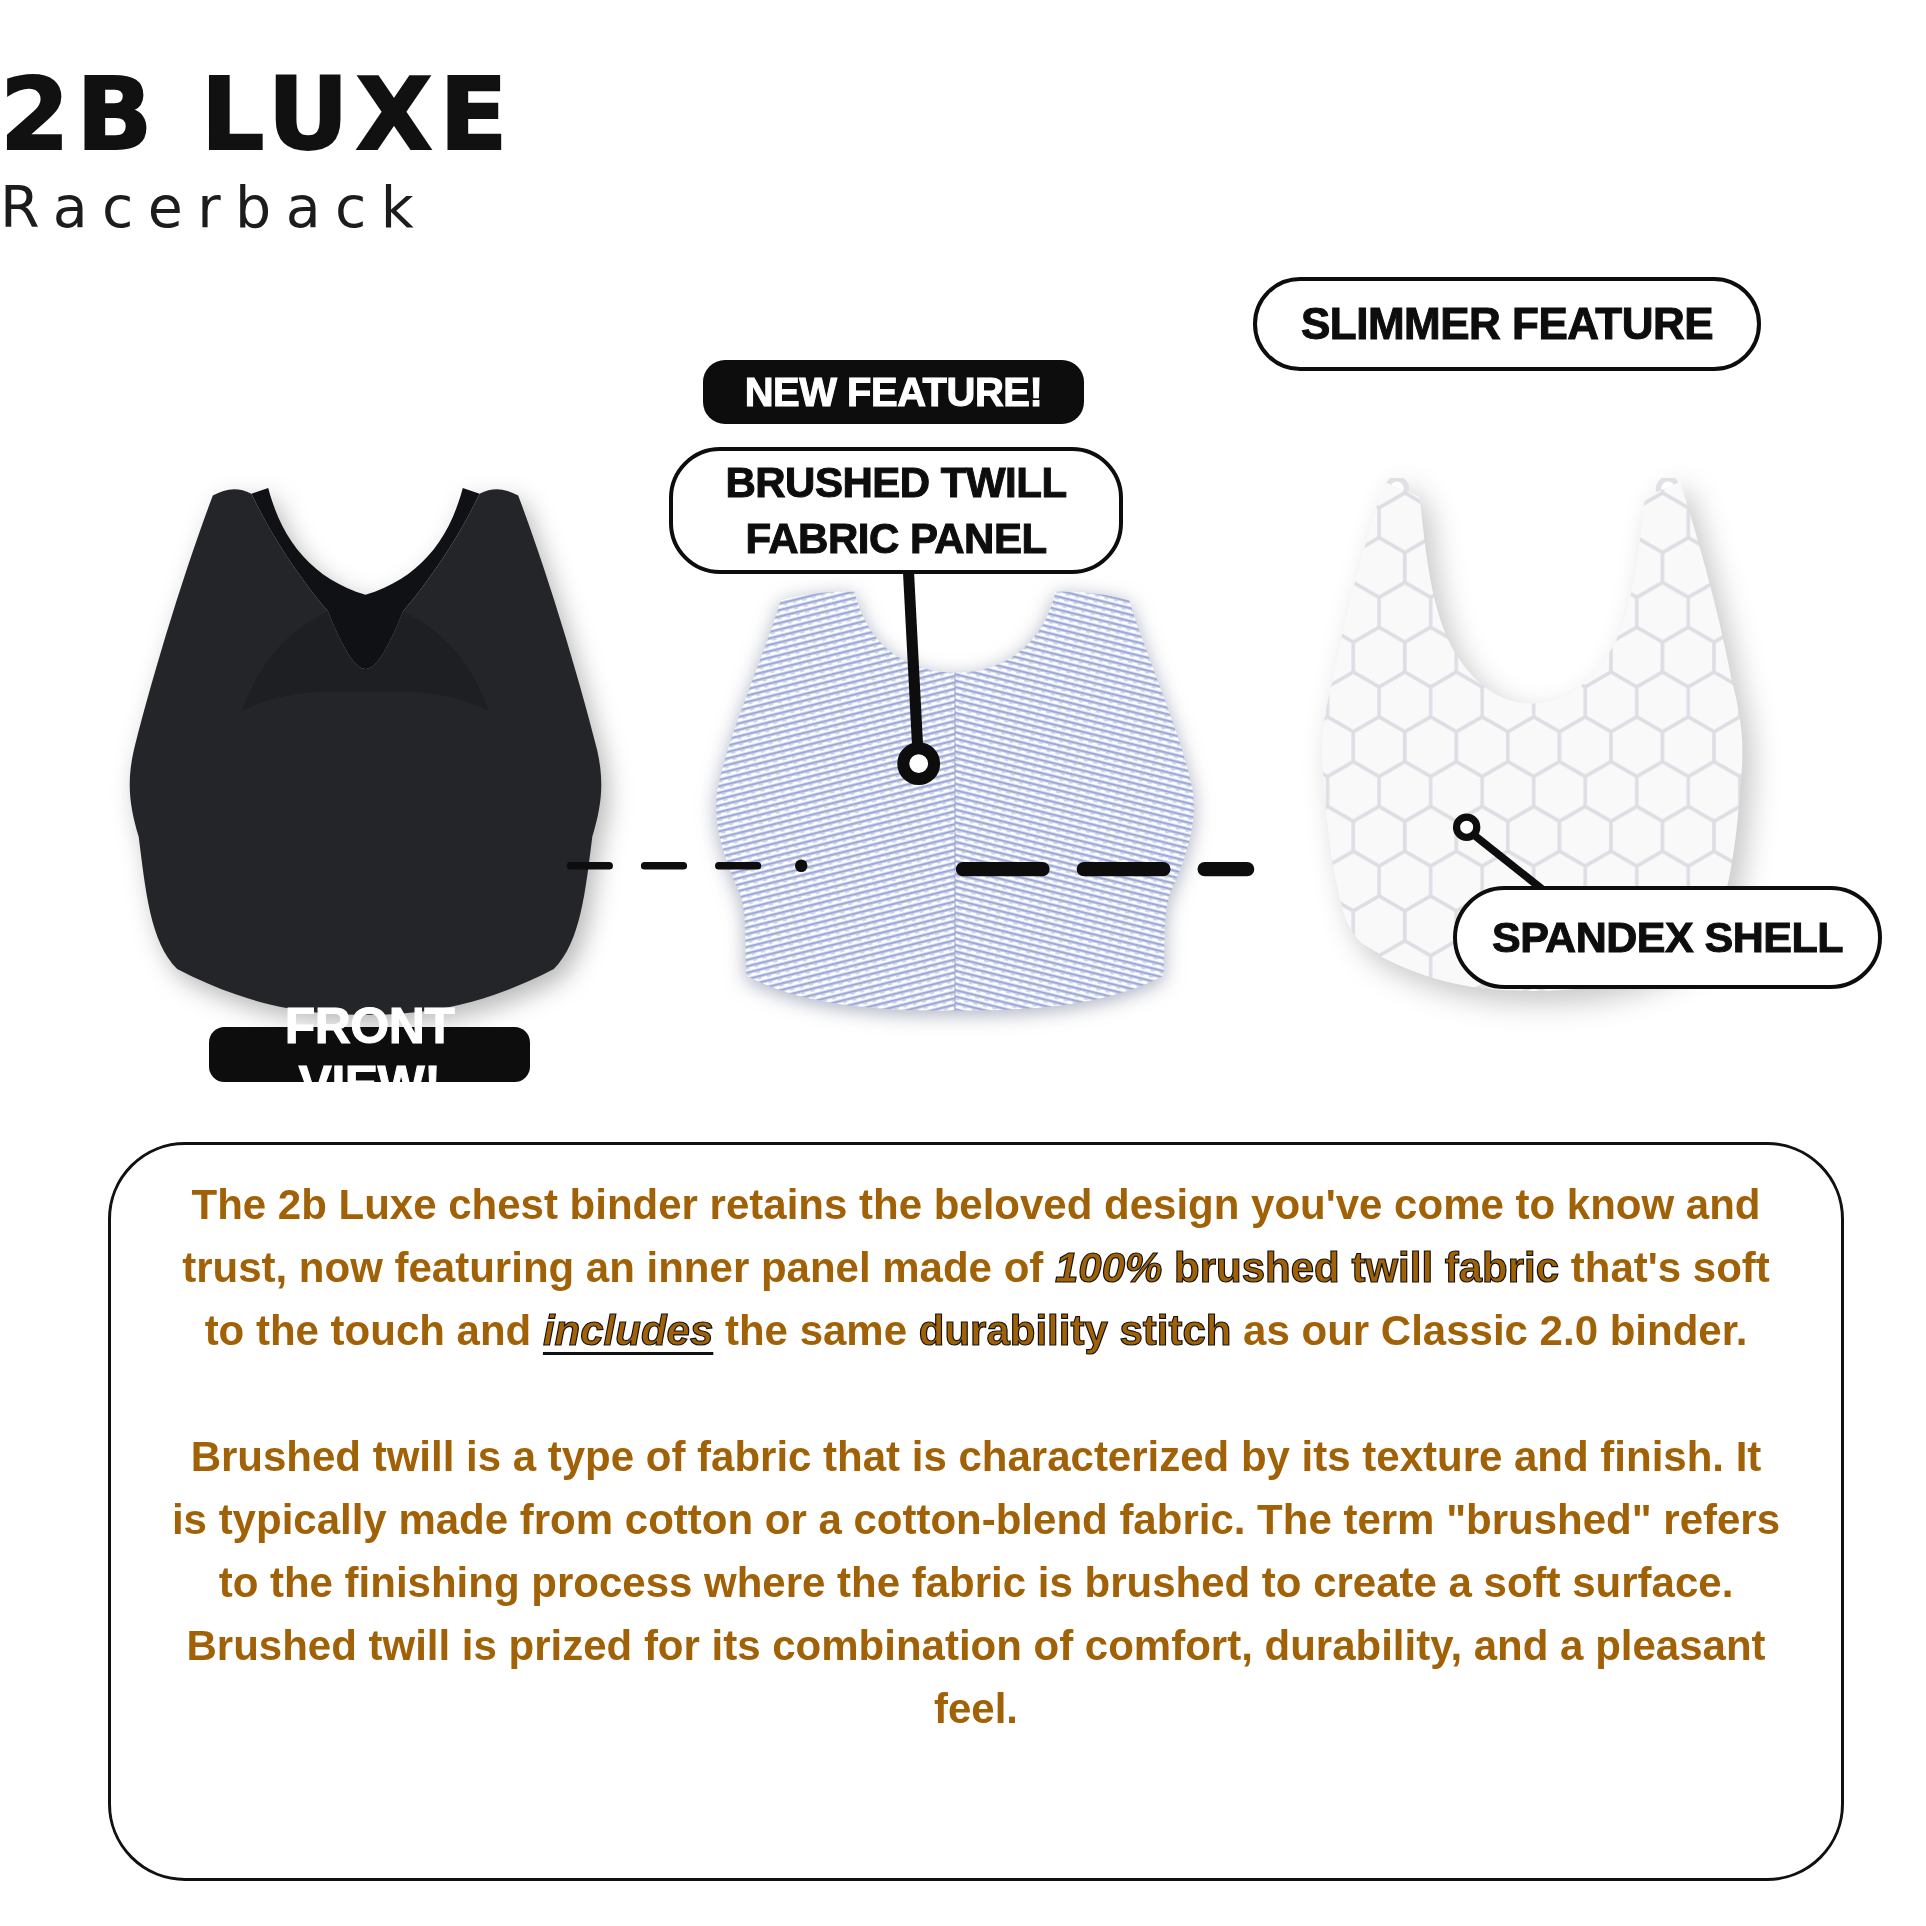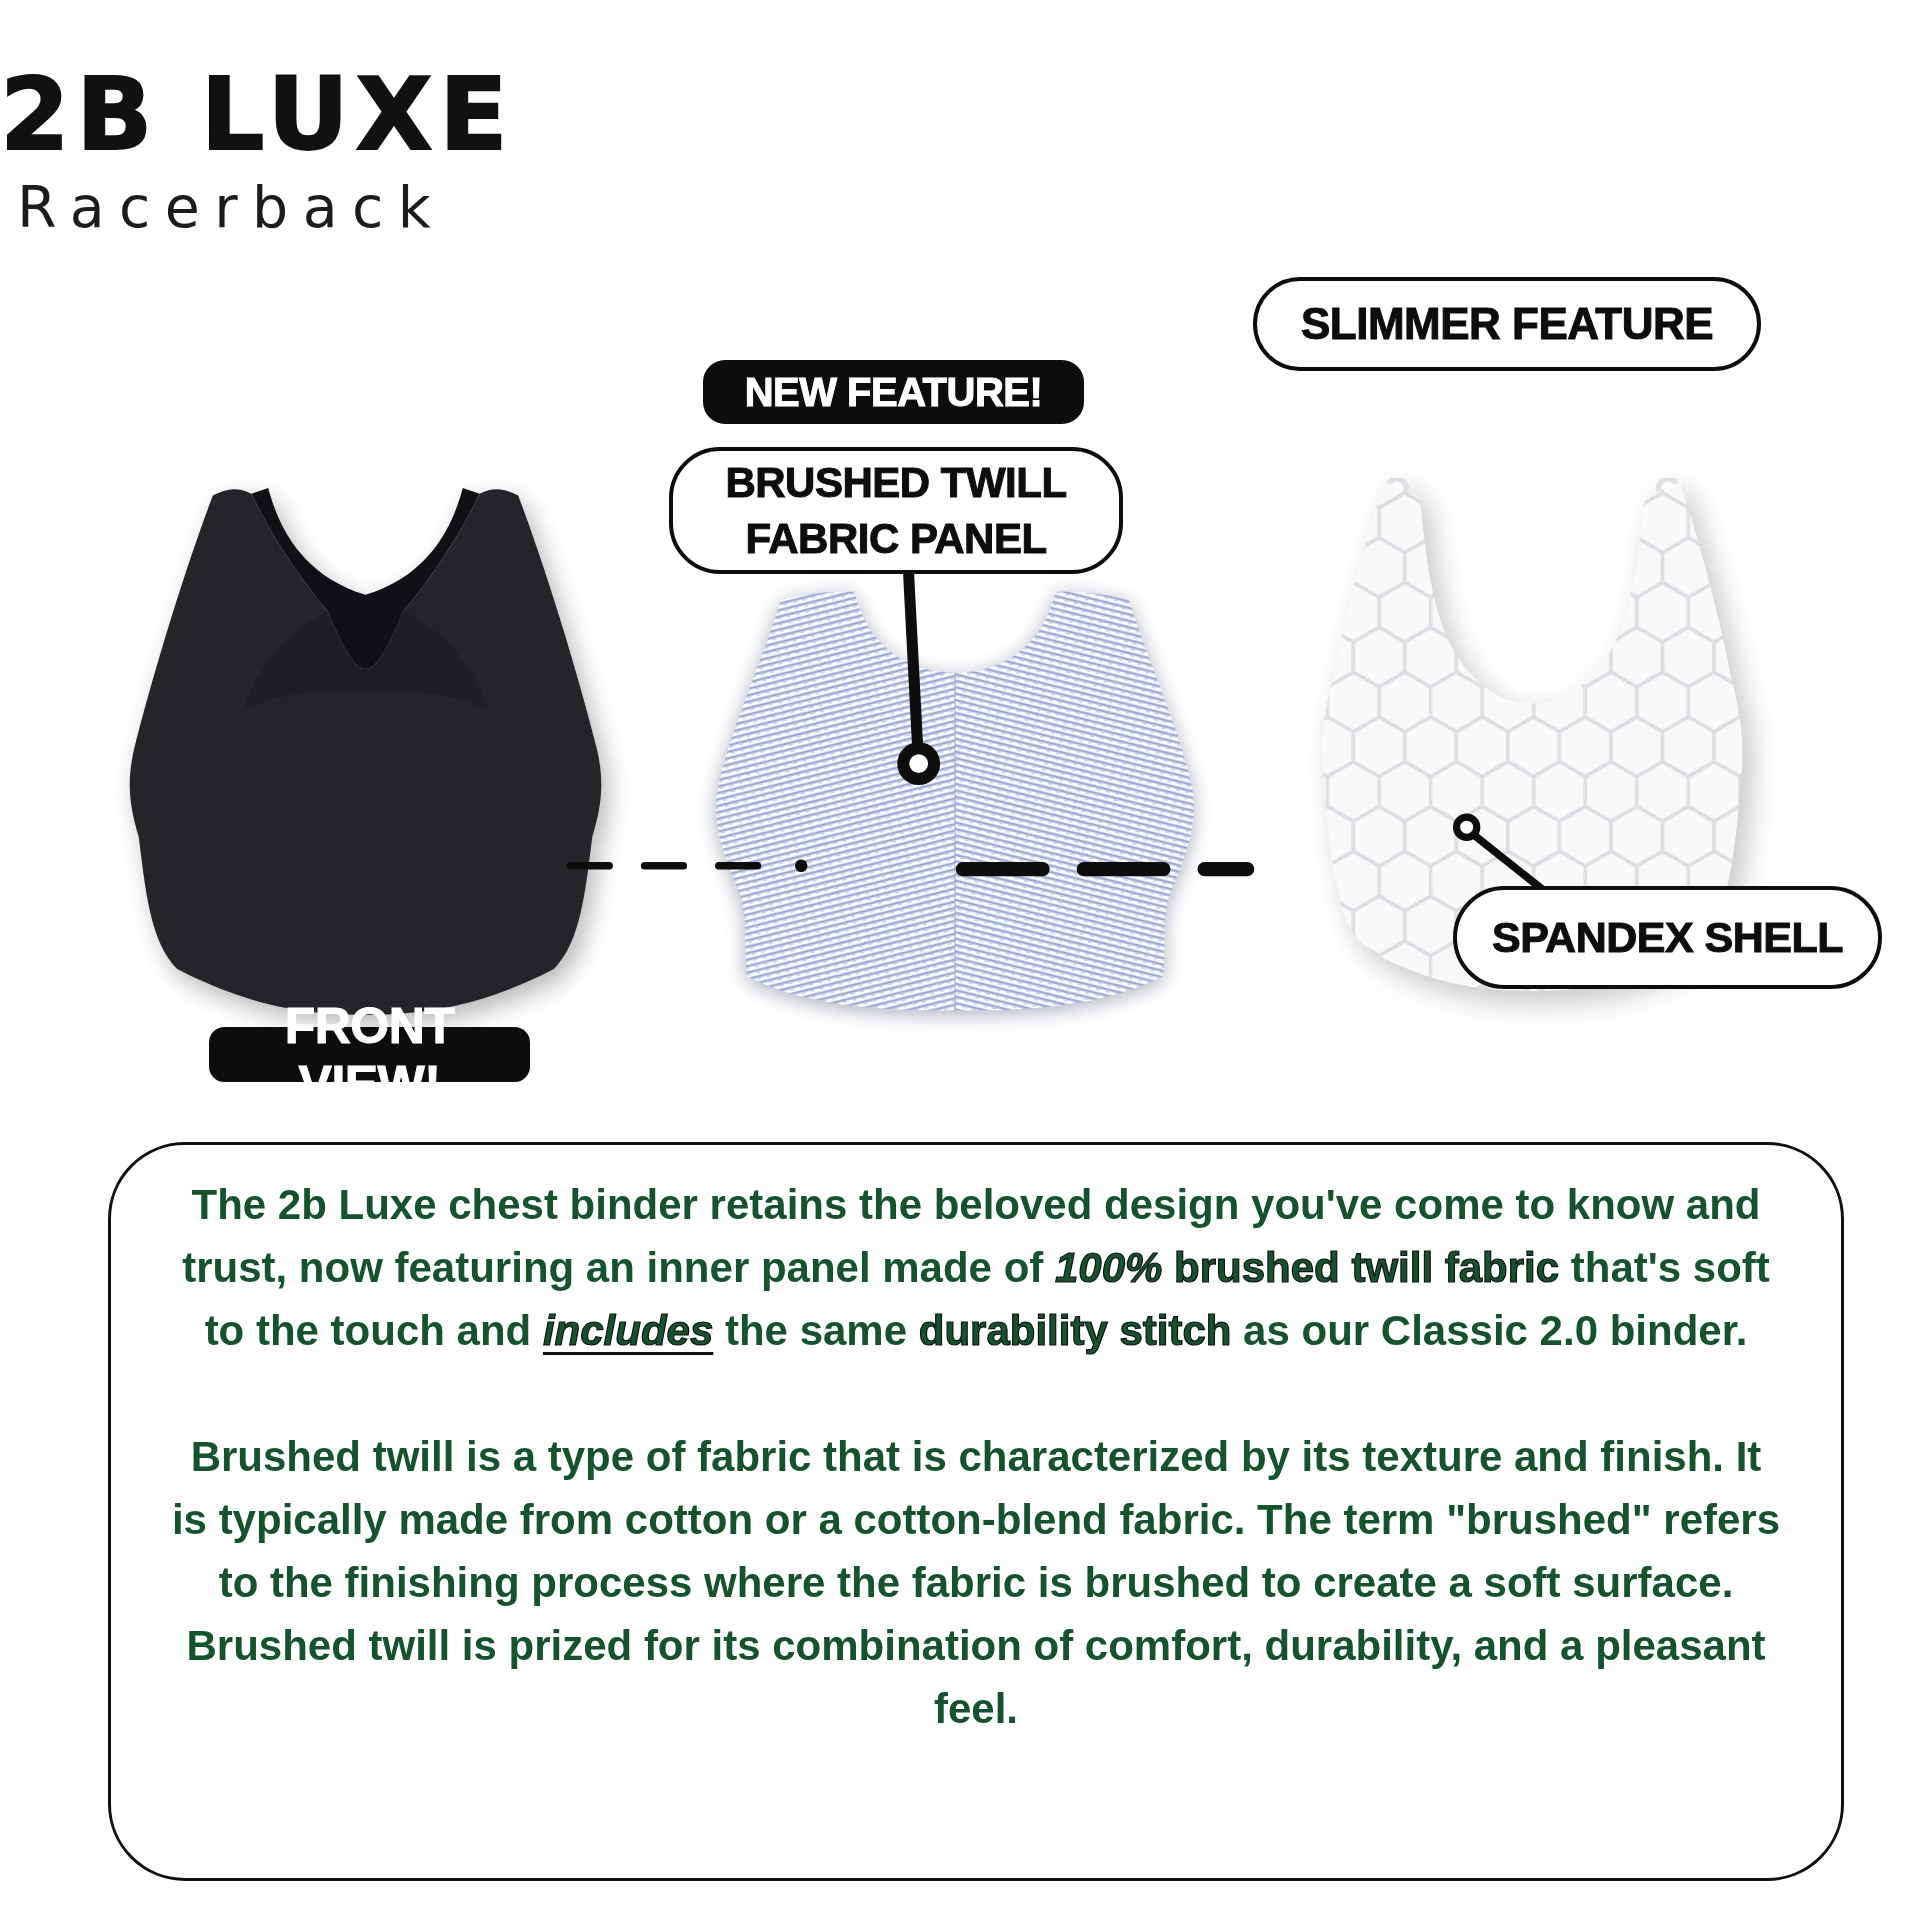--- a/index.html
+++ b/index.html
@@ -9,21 +9,21 @@
   }
   
   .title-wrap{position:absolute;left:0;top:62px;width:100%;z-index:5;}
   .main-title{
     margin:0;font-family:"DejaVu Sans",sans-serif;font-weight:bold;
     font-size:100px;letter-spacing:6.7px;line-height:1.05;color:#111;
     -webkit-text-stroke:1.9px #111;
   }
   .subtitle{
     margin:6.7px 0 0 0;font-family:"DejaVu Sans",sans-serif;font-weight:normal;
-    font-size:57px;letter-spacing:14.4px;color:#1c1c1c;padding-left:17px;
+    font-size:57px;letter-spacing:14.4px;color:#1c1c1c;
   }
   
   .pill,.tag{
     position:absolute;display:flex;align-items:center;justify-content:center;
     text-align:center;z-index:6;box-sizing:border-box;
     font-weight:bold;letter-spacing:-0.5px;color:#0d0d0d;
     -webkit-text-stroke:1px currentColor;
   }
   .pill{background:#ffffff;border:4.8px solid #0d0d0d;}
   .tag{background:#0d0d0d;color:#ffffff;text-align:center;}
@@ -39,21 +39,21 @@
   .fig-hex{left:1276px;top:478px;filter:drop-shadow(10.6px 12.5px 14.4px rgba(0,0,0,0.22));}
   .connectors{position:absolute;left:0;top:0;z-index:4;pointer-events:none;}
   
   .desc-box{
     position:absolute;left:108px;top:1142px;width:1736px;height:739px;box-sizing:border-box;
     border:3.4px solid #111;border-radius:77px;background:#fff;z-index:3;
     padding:28px 57px 0 57px;
   }
   .desc-box p{
     margin:0;text-align:center;font-size:42px;line-height:63px;font-weight:bold;
-    color:#14532d;
+    color:#a16207;
   }
   .desc-box p + p{margin-top:63px;}
   .seg-bold{-webkit-text-stroke:1.2px #111;}
   .seg-italic{font-style:italic;}
   .seg-underline{text-decoration:underline;text-decoration-thickness:3.4px;text-underline-offset:6.7px;}
 </style>
 </head>
 <body>
 
 <div class="canvas">

